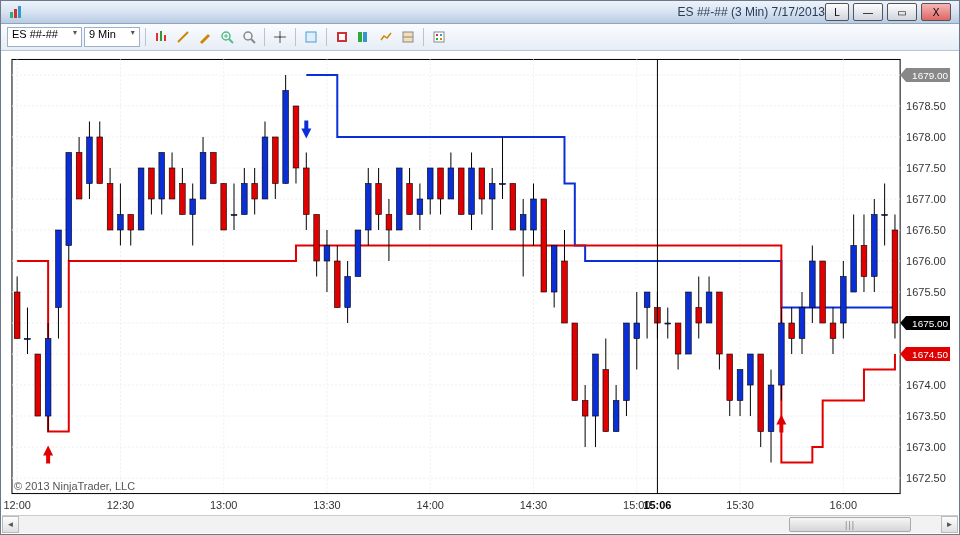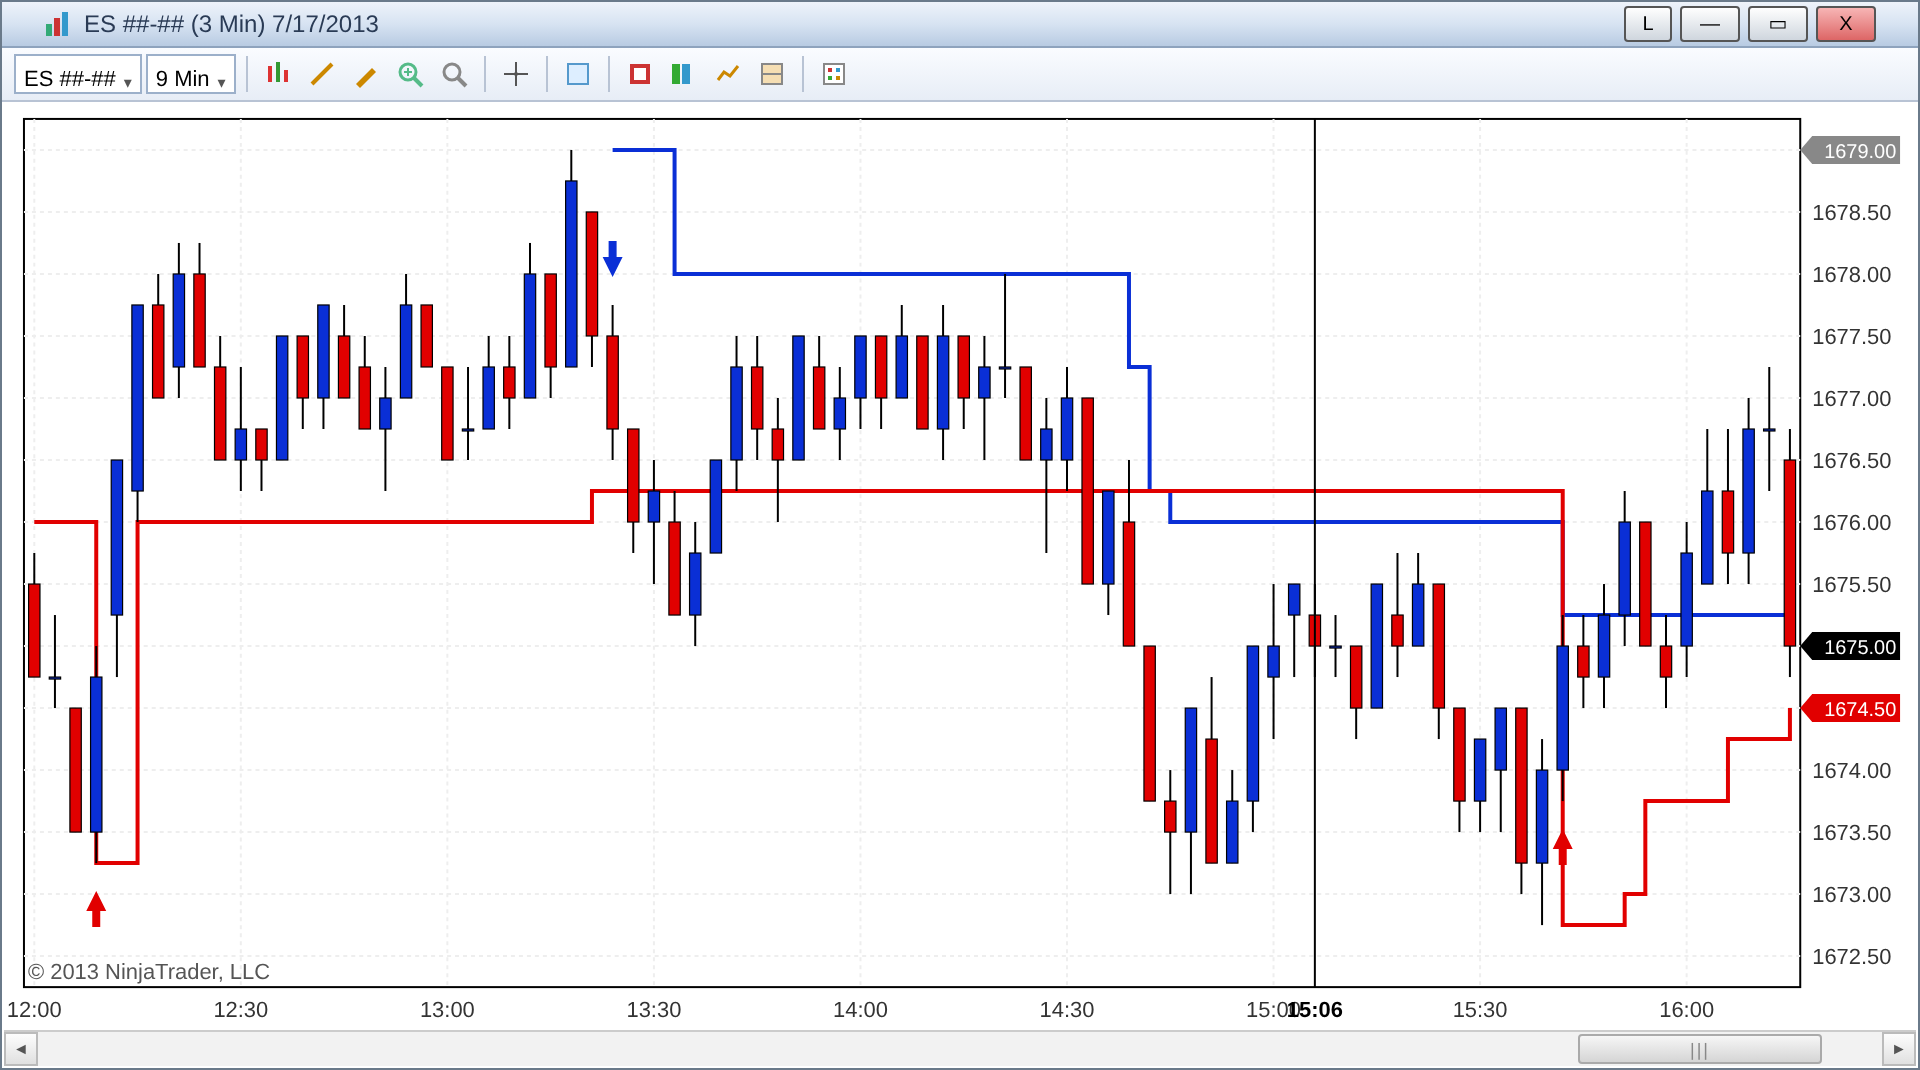--- a/index.html
+++ b/index.html
@@ -1,25 +1,25 @@
 <!DOCTYPE html>
 <html><head>
 <meta charset="utf-8">
 <style>
   html,body{margin:0;padding:0;font-family:"Segoe UI",Tahoma,sans-serif;font-size:11px;background:#d9e3ed;}
   .window{width:960px;height:535px;position:relative;background:#fff;border:1px solid #6a7a8a;box-sizing:border-box;}
-  .titlebar{height:22px;background:linear-gradient(to bottom,#eef3fa 0%,#d7e3f2 50%,#b8cbe2 100%);display:flex;align-items:center;padding:0 21px;border-bottom:1px solid #8ea3bd;}
+  .titlebar{height:22px;background:linear-gradient(to bottom,#eef3fa 0%,#d7e3f2 50%,#b8cbe2 100%);display:flex;align-items:center;padding:0 8px;border-bottom:1px solid #8ea3bd;text-align:right;}
   .titlebar .icon{width:14px;height:14px;margin-right:6px;display:flex;align-items:center;}
   .titlebar .title{flex:1;color:#2a3b55;font-size:12px;}
   .win-btns{display:flex;gap:4px;align-items:center;}
   .win-btn{width:28px;height:16px;border:1px solid #555;border-radius:2px;background:linear-gradient(#fefefe,#cfd6de);display:flex;align-items:center;justify-content:center;font-size:10px;font-family:Arial;}
   .win-btn.L{width:22px;}
   .win-btn.close{background:linear-gradient(#f7b5b5,#d66);}
   .toolbar{height:26px;background:linear-gradient(#fafcff,#e7edf6);border-bottom:1px solid #b8c3d4;display:flex;align-items:center;gap:2px;padding:0 6px;}
-  .combo{height:18px;border:1px solid #9cb0ca;background:#fff;display:flex;align-items:flex-end;padding:0 4px;font-size:11px;gap:4px;}
+  .combo{height:18px;border:1px solid #9cb0ca;background:#fff;display:flex;align-items:flex-start;padding:0 4px;font-size:11px;gap:15px;}
   .combo .arrow{font-size:8px;color:#555;}
   .tb-sep{width:1px;height:18px;background:#b8c3d4;margin:0 3px;}
   .tool{width:18px;height:18px;display:flex;align-items:center;justify-content:center;border:1px solid transparent;border-radius:2px;}
   .chart-area{position:absolute;left:1px;right:1px;top:50px;bottom:20px;background:#fff;}
   #chart-svg{width:100%;height:100%;}
   .hscroll{position:absolute;left:1px;right:1px;bottom:1px;height:17px;background:#efefef;border-top:1px solid #ccc;display:flex;}
   .hscroll .arrow{width:17px;height:17px;background:linear-gradient(#fdfdfd,#e0e0e0);border:1px solid #bbb;box-sizing:border-box;display:flex;align-items:center;justify-content:center;font-size:8px;color:#555;}
   .hscroll .track{flex:1;background:#f2f2f2;position:relative;}
   .hscroll .thumb{position:absolute;right:30px;width:120px;top:1px;bottom:1px;background:linear-gradient(#f6f6f6,#d5d5d5);border:1px solid #aaa;border-radius:2px;display:flex;align-items:center;justify-content:center;color:#888;font-size:9px;letter-spacing:1px;}
 </style>

